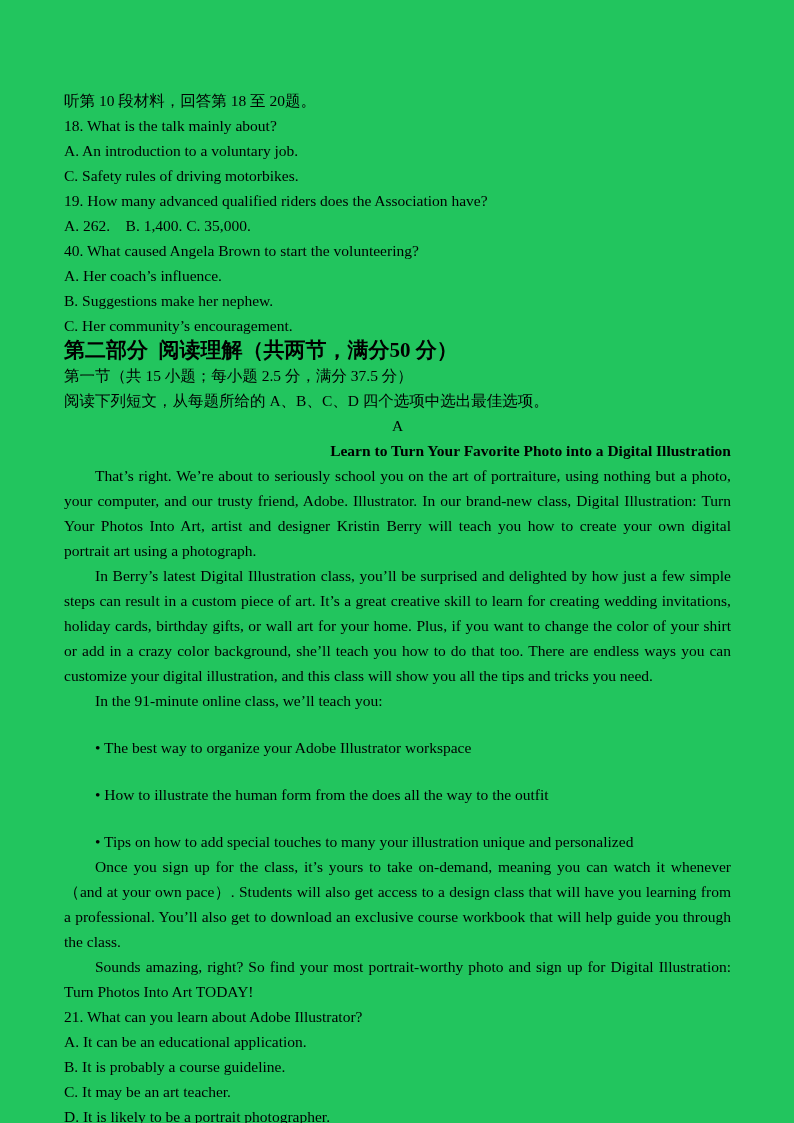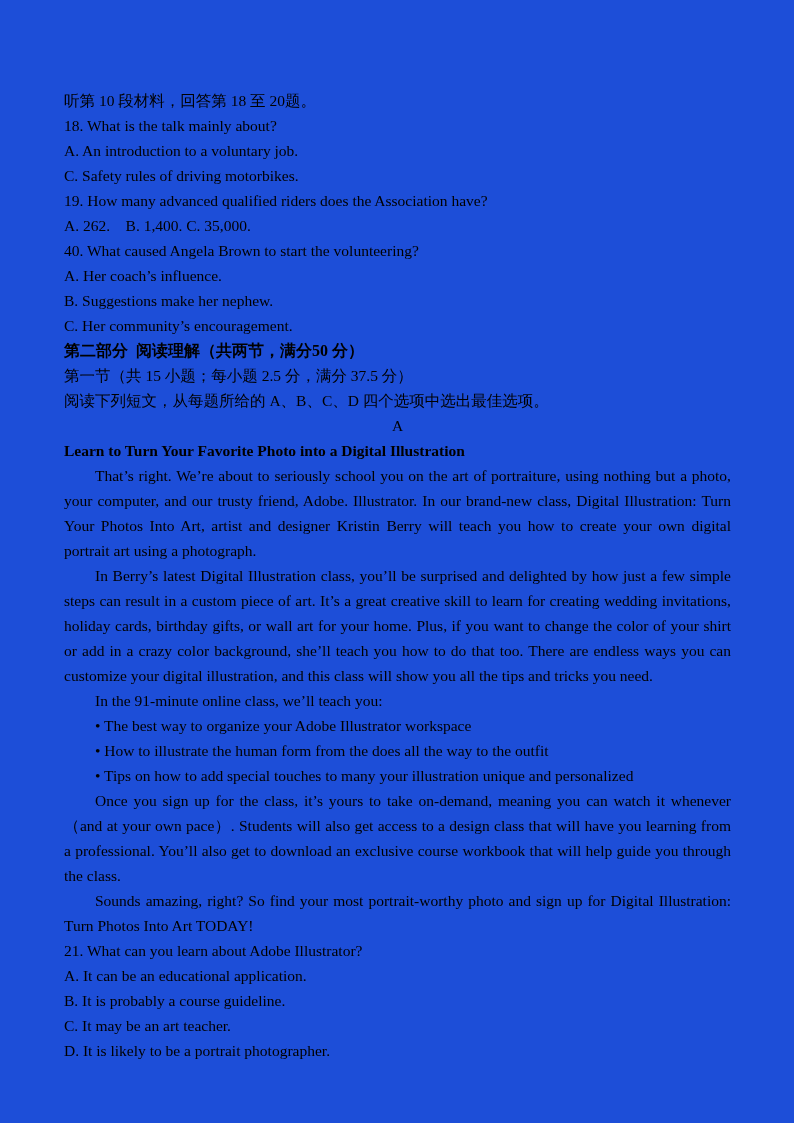--- a/index.html
+++ b/index.html
@@ -5,53 +5,54 @@
   html, body {
     margin: 0;
     padding: 0;
     background: #e8e8e8;
   }
   .page {
     position: relative;
     width: 794px;
     height: 1123px;
     margin: 0 auto;
-    background: #1d4ed8;
+    background: #22c55e;
     box-sizing: border-box;
     padding: 88px 63px 0 64px;
     overflow: hidden;
     font-family: "Liberation Serif", "DejaVu Serif", serif;
     color: #000000;
     font-size: 15.5px;
     line-height: 25px;
   }
   .line {
     text-align: left;
     white-space: pre-wrap;
   }
   .heading {
     font-weight: 700;
-    font-size: 16px;
+    font-size: 21px;
     text-align: left;
     white-space: pre-wrap;
   }
   .center {
     text-align: center;
   }
   .title {
-    text-align: left;
+    text-align: right;
     font-weight: 700;
   }
   .para {
     text-align: justify;
     text-indent: 31px;
   }
   .bullet {
     text-align: left;
     padding-left: 31px;
+    margin-top: 22px;
   }
 </style>
 </head>
 <body>
 
 <div class="page" id="doc-root">
     <div class="line">听第 10 段材料，回答第 18 至 20题。</div>
     <div class="line">18. What is the talk mainly about?</div>
     <div class="line">A. An introduction to a voluntary job.</div>
     <div class="line">C. Safety rules of driving motorbikes.</div>

